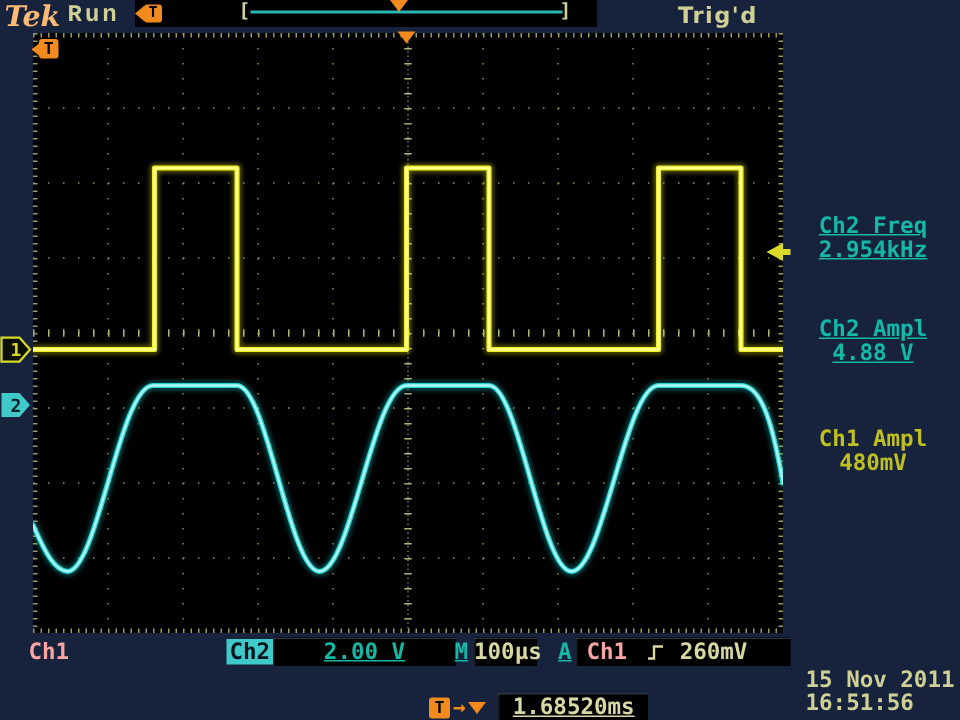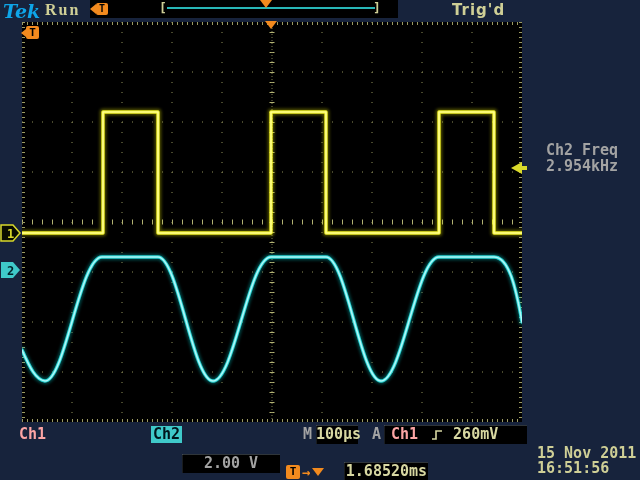--- a/index.html
+++ b/index.html
@@ -1,22 +1,22 @@
 <!DOCTYPE html>
 <html><head>
 <meta charset="utf-8">
 <style>
   html,body{margin:0;padding:0;}
   .screen{position:relative;width:640px;height:480px;background:#17233c;overflow:hidden;
           font-family:"DejaVu Sans Mono",monospace;font-weight:bold;}
   .abs{position:absolute;}
   
   .logo{left:3px;top:0px;font-family:"DejaVu Serif",serif;font-style:italic;font-weight:bold;
-        font-size:19px;color:#0ea5e9;}
-  .run{left:45px;top:1px;font-family:Liberation Serif, serif;font-size:16px;letter-spacing:2px;color:#cfcf96;}
+        font-size:19px;color:#fdba74;}
+  .run{left:45px;top:1px;font-family:Liberation Mono, monospace;font-size:16px;letter-spacing:2px;color:#cfcf96;}
   .trigd{left:452px;top:1px;font-family:"DejaVu Sans",sans-serif;font-size:15px;letter-spacing:1px;color:#cfcf96;}
   .record-strip{left:90px;top:0px;width:308px;height:18px;background:#000;}
   .tri-left{width:0;height:0;border-top:5px solid transparent;border-bottom:5px solid transparent;
             border-right:6px solid #f28a1e;}
   .tbox{background:#f28a1e;color:#000;border-radius:2px;text-align:center;
         font-size:10px;line-height:12px;width:12px;height:12px;}
   .bracket{color:#cfcf96;font-size:13px;line-height:13px;}
   .record-line{top:7px;height:2px;background:#28b6b6;}
   .tri-down{width:0;height:0;border-left:6px solid transparent;border-right:6px solid transparent;
             border-top:8px solid #f28a1e;}
@@ -28,21 +28,21 @@
   .gedge{stroke:#9a9a62;stroke-width:3;stroke-dasharray:1 4;}
   .trace{fill:none;stroke-linejoin:round;stroke-linecap:round;}
   .ch1-glow{stroke:#e8e800;stroke-width:6.5;opacity:.35;}
   .ch1-mid{stroke:#ffff2e;stroke-width:3.4;opacity:.9;}
   .ch1-core{stroke:#ffff8c;stroke-width:1.6;}
   .ch2-glow{stroke:#00c8c8;stroke-width:6.5;opacity:.35;}
   .ch2-mid{stroke:#2ee4e4;stroke-width:3.4;opacity:.9;}
   .ch2-core{stroke:#aef8f8;stroke-width:1.6;}
   
   .meas{left:524px;width:116px;text-align:center;font-size:15px;line-height:15.5px;}
-  .teal{color:#a3a3a3;} .oliveyellow{color:#bfbf20;}
+  .teal{color:#14b8a6;text-decoration:underline;} .oliveyellow{color:#bfbf20;}
   
   .lvl-arrow-tri{width:0;height:0;border-top:6px solid transparent;border-bottom:6px solid transparent;
                  border-right:11px solid #d9d92a;}
   .lvl-arrow-tail{left:11px;top:4px;width:5px;height:4px;background:#d9d92a;}
   
   .sb{font-size:15px;line-height:19px;}
   .valbox{top:425px;height:19px;background:#000;text-align:center;
           box-shadow:inset 0 1px 0 rgba(170,190,210,.28), inset 1px 0 0 rgba(170,190,210,.15);}
   .yel{color:#fca5a5;} .khaki{color:#d8d8a2;}
   .ch2chip{left:151px;top:426px;width:31px;height:17px;background:#3fc9c9;color:#00161c;
@@ -135,38 +135,46 @@
   </svg>
   <svg class="abs" style="left:0;top:261px;" width="22" height="18" viewBox="0 0 22 18">
     <polygon points="1,1 13,1 20,9 13,17 1,17" fill="#3fc9c9"></polygon>
     <text x="7" y="13.5" font-size="12" fill="#00222a">2</text>
   </svg>
 
   <div class="abs meas teal" style="top:143px;">
     <div>Ch2 Freq</div>
     <div>2.954kHz</div>
   </div>
+  <div class="abs meas teal" style="top:212px;">
+    <div>Ch2 Ampl</div>
+    <div>4.88 V</div>
+  </div>
+  <div class="abs meas oliveyellow" style="top:285px;">
+    <div>Ch1 Ampl</div>
+    <div>480mV</div>
+  </div>
 
   <span class="abs sb yel" style="left:19px;top:425px;">Ch1</span>
   <div class="abs sb ch2chip">Ch2</div>
-  <div class="abs sb valbox teal" style="left:182px;width:98px;margin-top:29px;">2.00 V</div>
+  <div class="abs sb valbox teal" style="left:182px;width:122px;">2.00 V</div>
   <span class="abs sb teal" style="left:303px;top:425px;">M</span>
   <div class="abs sb valbox khaki" style="left:316px;width:42px;">100µs</div>
   <span class="abs sb teal" style="left:372px;top:425px;">A</span>
   <div class="abs sb valbox trigbox" style="left:384px;width:143px;">
     <span class="yel" style="margin-left:7px;">Ch1</span>
     <svg style="margin-left:13px;" width="12" height="12" viewBox="0 0 12 12">
       <path d="M1,10 H5 V2 H11" fill="none" stroke="#d8d8a2" stroke-width="1.6"></path>
     </svg>
     <span class="khaki" style="margin-left:10px;">260mV</span>
   </div>
 
   <div class="abs" style="left:286px;top:462px;display:flex;align-items:center;">
     <span class="tbox" style="width:14px;height:14px;line-height:14px;font-size:11px;">T</span>
     <span class="arrow-char" style="margin-left:2px;">→</span>
     <span class="tri-down" style="margin-left:2px;"></span>
-    <div class="sb valbox khaki" style="position:static;margin-left:20px;width:84px;height:19px;">1.68520ms</div>
+    <div class="sb valbox khaki" style="position:static;margin-left:8px;width:100px;height:19px;text-decoration:underline;">1.68520ms</div>
   </div>
 
   <div class="abs dt" style="top:446px;">15 Nov 2011</div>
   <div class="abs dt" style="top:461px;">16:51:56</div>
 
 </div>
 
 </body></html>

